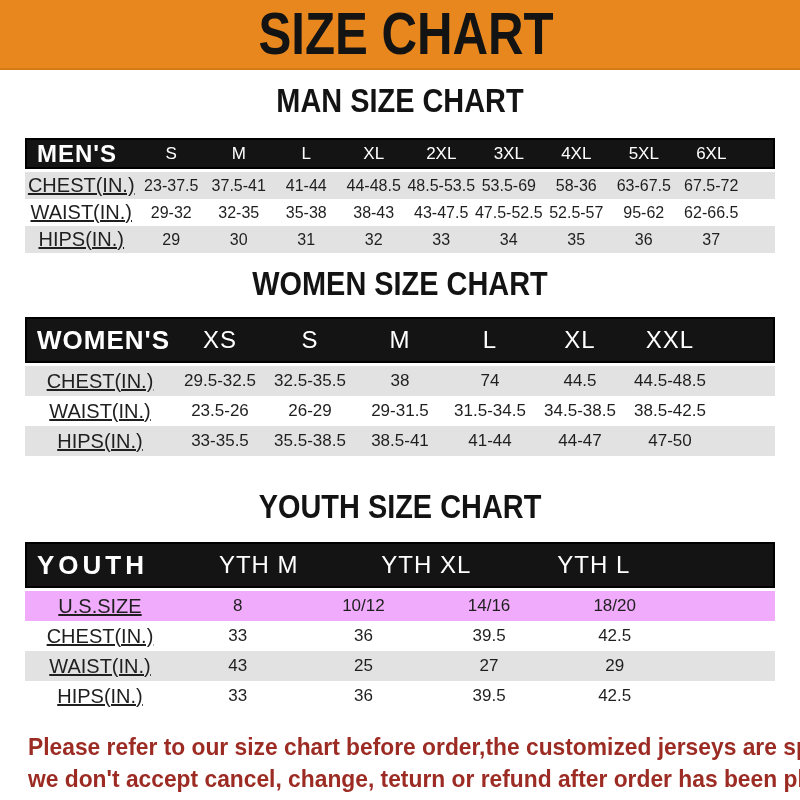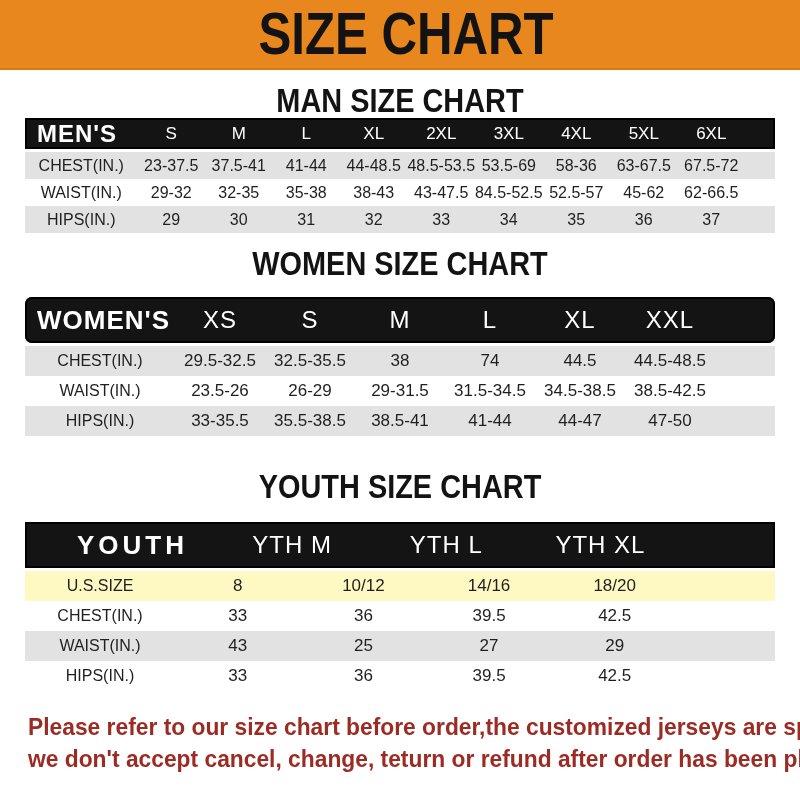--- a/index.html
+++ b/index.html
@@ -32,21 +32,21 @@
     color: #131313;
     transform: scaleX(0.85); transform-origin: center;
     white-space: nowrap;
   }
   #section-men .section-heading   { margin-top: 12px; }
   #section-women .section-heading { margin-top: 12px; }
   #section-youth .section-heading { margin-top: 32px; }
 
   
   .size-table { margin: 0 25px; }
-  #section-men .size-table   { }
+  #section-men .size-table   { margin-top: 20px; }
   #section-women .size-table { margin-top: 16px; }
   #section-youth .size-table { margin-top: 18px; }
 
   .trow { display: flex; align-items: center; width: 100%; }
   .thead {
     background: #141414; color: #ffffff;
     margin-bottom: 3px;
     box-shadow: inset 0 0 0 2px #000;
   }
   .men   .thead { height: 31px; }
@@ -59,23 +59,23 @@
 
   .cell { text-align: center; flex: 1 1 0; white-space: nowrap; }
 
   
   .corner {
     text-align: left; padding-left: 12px;
     font-weight: bold; flex: 0 0 auto;
   }
   .men   .corner { width: 15%; font-size: 24px; letter-spacing: 1px; }
   .women .corner { width: 20%; font-size: 26px; letter-spacing: 1px; }
-  .youth .corner { width: 20%; font-size: 26px; letter-spacing: 4px; margin-left: 40px; }
-
-  .rowlabel { flex: 0 0 auto; font-size: 16px; }
+  .youth .corner { width: 20%; font-size: 26px; letter-spacing: 4px; }
+
+  .rowlabel { flex: 0 0 auto; font-size: 20px; text-decoration: underline; }
   .men   .rowlabel { width: 15%; }
   .women .rowlabel, .youth .rowlabel { width: 20%; }
 
   .sizehead { font-weight: normal; }
   .men   .sizehead { font-size: 17px; }
   .women .sizehead, .youth .sizehead { font-size: 24px; letter-spacing: 1px; }
 
   .spacer { flex: 0 0 auto; }
   .men   .spacer { width: 4%; }
   .women .spacer { width: 8%; }
@@ -128,23 +128,23 @@
           <div class="cell">67.5-72</div>
           <div class="spacer"></div>
         </div>
         <div class="trow drow">
           <div class="cell rowlabel">WAIST(IN.)</div>
           <div class="cell">29-32</div>
           <div class="cell">32-35</div>
           <div class="cell">35-38</div>
           <div class="cell">38-43</div>
           <div class="cell">43-47.5</div>
-          <div class="cell">84.5-52.5</div>
+          <div class="cell">47.5-52.5</div>
           <div class="cell">52.5-57</div>
-          <div class="cell">45-62</div>
+          <div class="cell">95-62</div>
           <div class="cell">62-66.5</div>
           <div class="spacer"></div>
         </div>
         <div class="trow drow stripe" style="background: rgb(226, 226, 226);">
           <div class="cell rowlabel">HIPS(IN.)</div>
           <div class="cell">29</div>
           <div class="cell">30</div>
           <div class="cell">31</div>
           <div class="cell">32</div>
           <div class="cell">33</div>
@@ -153,21 +153,21 @@
           <div class="cell">36</div>
           <div class="cell">37</div>
           <div class="spacer"></div>
         </div>
       </div>
   </section>
 
   <section id="section-women">
     <h2 class="section-heading">WOMEN SIZE CHART</h2>
     <div class="size-table women">
-        <div class="trow thead" style="background: rgb(20, 20, 20); border-radius: 7px;">
+        <div class="trow thead" style="background: rgb(20, 20, 20);">
           <div class="cell corner">WOMEN'S</div>
           <div class="cell sizehead">XS</div>
           <div class="cell sizehead">S</div>
           <div class="cell sizehead">M</div>
           <div class="cell sizehead">L</div>
           <div class="cell sizehead">XL</div>
           <div class="cell sizehead">XXL</div>
           <div class="spacer"></div>
         </div>
         <div class="trow drow stripe" style="background: rgb(226, 226, 226);">
@@ -202,25 +202,25 @@
         </div>
       </div>
   </section>
 
   <section id="section-youth">
     <h2 class="section-heading">YOUTH SIZE CHART</h2>
     <div class="size-table youth">
         <div class="trow thead" style="background: rgb(20, 20, 20);">
           <div class="cell corner">YOUTH</div>
           <div class="cell sizehead">YTH M</div>
+          <div class="cell sizehead">YTH XL</div>
           <div class="cell sizehead">YTH L</div>
-          <div class="cell sizehead">YTH XL</div>
-          <div class="spacer"></div>
-        </div>
-        <div class="trow drow stripe" style="background: #fef9c3; justify-content: center;">
+          <div class="spacer"></div>
+        </div>
+        <div class="trow drow stripe" style="background: #f0abfc; justify-content: center;">
           <div class="cell rowlabel">U.S.SIZE</div>
           <div class="cell">8</div>
           <div class="cell">10/12</div>
           <div class="cell">14/16</div>
           <div class="cell">18/20</div>
           <div class="spacer"></div>
         </div>
         <div class="trow drow">
           <div class="cell rowlabel">CHEST(IN.)</div>
           <div class="cell">33</div>

